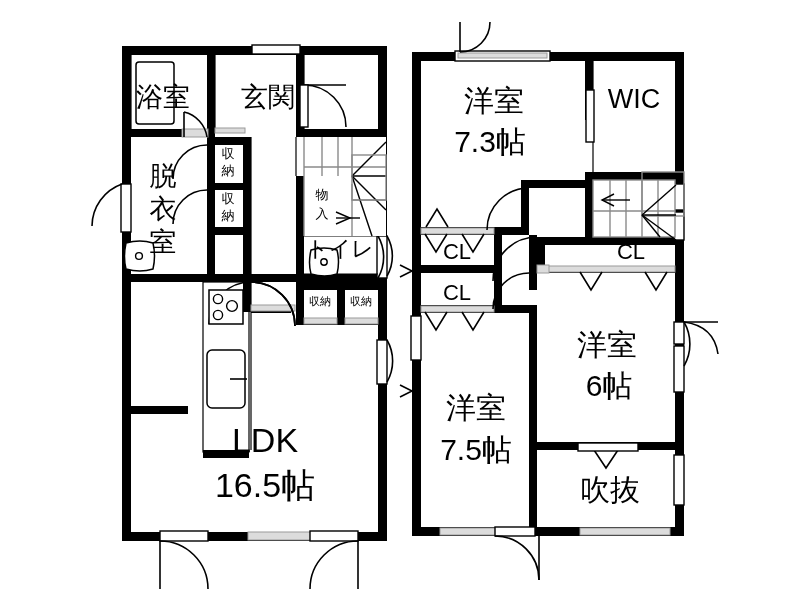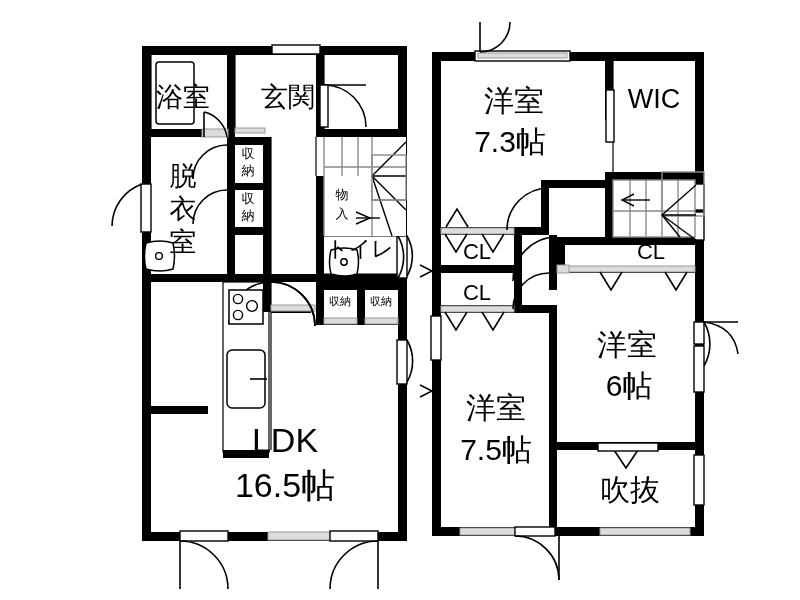--- a/index.html
+++ b/index.html
@@ -1,21 +1,21 @@
 <!DOCTYPE html>
 <html><head>
 <meta charset="utf-8">
 <style>
   html,body{margin:0;padding:0;background:#ffffff;}
   body{
     width:800px;height:600px;overflow:hidden;
     font-family:"Liberation Sans","DejaVu Sans",sans-serif;
     color:#000;
   }
-  #stage{position:relative;width:636px;height:600px;background:#fff;margin-left:20px;}
+  #stage{position:relative;width:636px;height:600px;background:#fff;}
   svg{display:block;}
   .lbl{
     font-family:"Liberation Sans","DejaVu Sans",sans-serif;
     fill:#000;
     text-anchor:middle;
     dominant-baseline:middle;
   }
   .lbl-big{font-size:30px;}
   .lbl-med{font-size:27px;}
   .lbl-sm{font-size:22px;}

